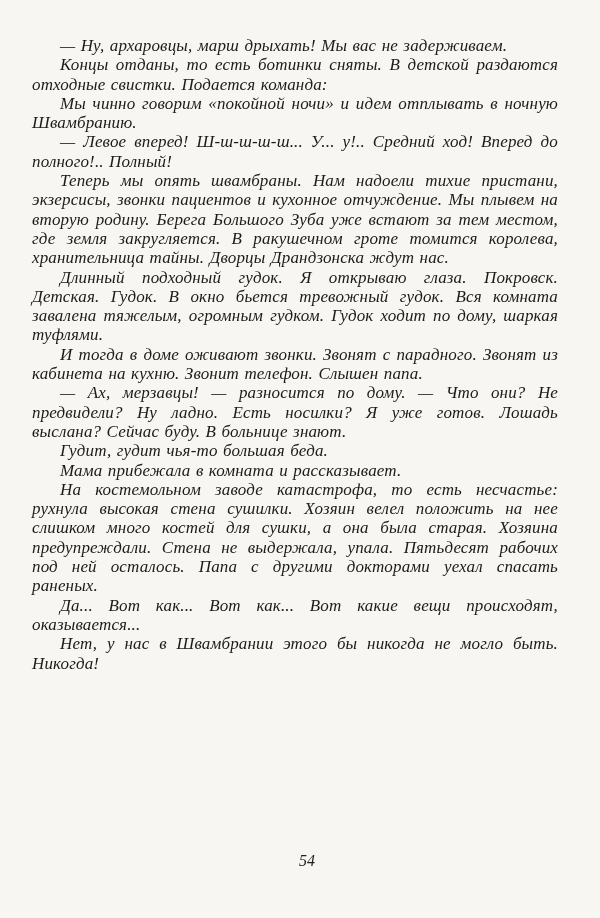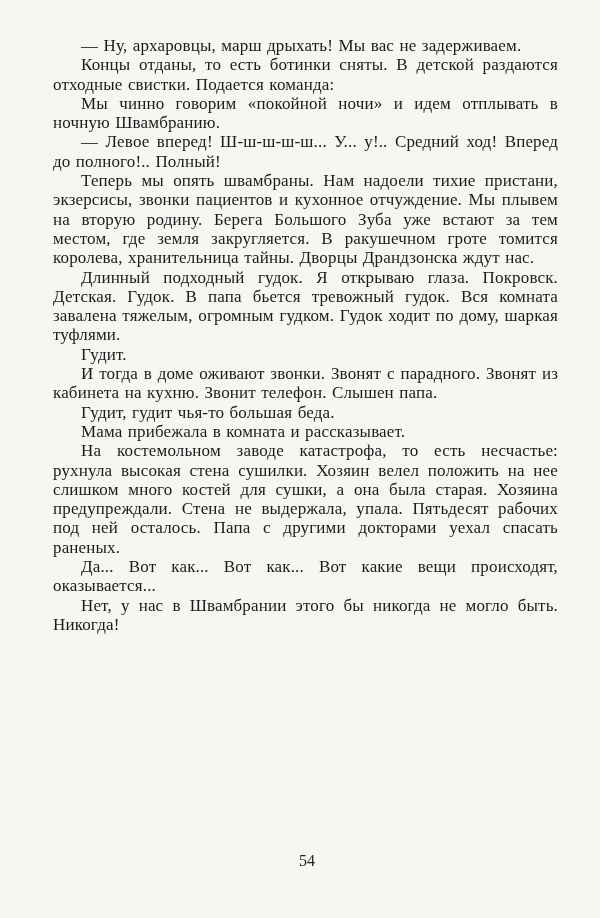--- a/index.html
+++ b/index.html
@@ -11,22 +11,23 @@
     height: 918px;
     background: #f7f6f2;
     font-family: "Liberation Serif", "DejaVu Serif", serif;
     overflow: hidden;
   }
   .page {
     position: relative;
     width: 600px;
     height: 918px;
     box-sizing: border-box;
-    padding: 36px 42px 0 53px;
+    padding: 36px 42px 0 32px;
     background: #f7f6f2;
+    font-style: italic;
   }
   .text-block p {
     margin: 0;
     font-size: 17px;
     line-height: 19.3px;
     text-align: justify;
     text-indent: 28px;
     color: #1b1b1b;
     letter-spacing: 0.15px;
     word-spacing: 1px;
@@ -44,23 +45,23 @@
 </head>
 <body>
 
 <div class="page">
   <div class="text-block">
     <p>— Ну, архаровцы, марш дрыхать! Мы вас не задерживаем.</p>
     <p>Концы отданы, то есть ботинки сняты. В детской раздаются отходные свистки. Подается команда:</p>
     <p>Мы чинно говорим «покойной ночи» и идем отплывать в ночную Швамбранию.</p>
     <p>— Левое вперед! Ш-ш-ш-ш-ш... У... у!.. Средний ход! Вперед до полного!.. Полный!</p>
     <p>Теперь мы опять швамбраны. Нам надоели тихие пристани, экзерсисы, звонки пациентов и кухонное отчуждение. Мы плывем на вторую родину. Берега Большого Зуба уже встают за тем местом, где земля закругляется. В ракушечном гроте томится королева, хранительница тайны. Дворцы Драндзонска ждут нас.</p>
-    <p>Длинный подходный гудок. Я открываю глаза. Покровск. Детская. Гудок. В папа бьется тревожный гудок. Вся комната завалена тяжелым, огромным гудком. Гудок ходит по дому, шаркая туфлями.</p>
-    <p>Гудит.</p>
+    <p>Длинный подходный гудок. Я открываю глаза. Покровск. Детская. Гудок. В окно бьется тревожный гудок. Вся комната завалена тяжелым, огромным гудком. Гудок ходит по дому, шаркая туфлями.</p>
     <p>И тогда в доме оживают звонки. Звонят с парадного. Звонят из кабинета на кухню. Звонит телефон. Слышен папа.</p>
+    <p>— Ах, мерзавцы! — разносится по дому. — Что они? Не предвидели? Ну ладно. Есть носилки? Я уже готов. Лошадь выслана? Сейчас буду. В больнице знают.</p>
     <p>Гудит, гудит чья-то большая беда.</p>
     <p>Мама прибежала в комната и рассказывает.</p>
     <p>На костемольном заводе катастрофа, то есть несчастье: рухнула высокая стена сушилки. Хозяин велел положить на нее слишком много костей для сушки, а она была старая. Хозяина предупреждали. Стена не выдержала, упала. Пятьдесят рабочих под ней осталось. Папа с другими докторами уехал спасать раненых.</p>
     <p>Да... Вот как... Вот как... Вот какие вещи происходят, оказывается...</p>
     <p>Нет, у нас в Швамбрании этого бы никогда не могло быть. Никогда!</p>
   </div>
   <div class="page-number">54</div>
 </div>
 
 </body></html>

